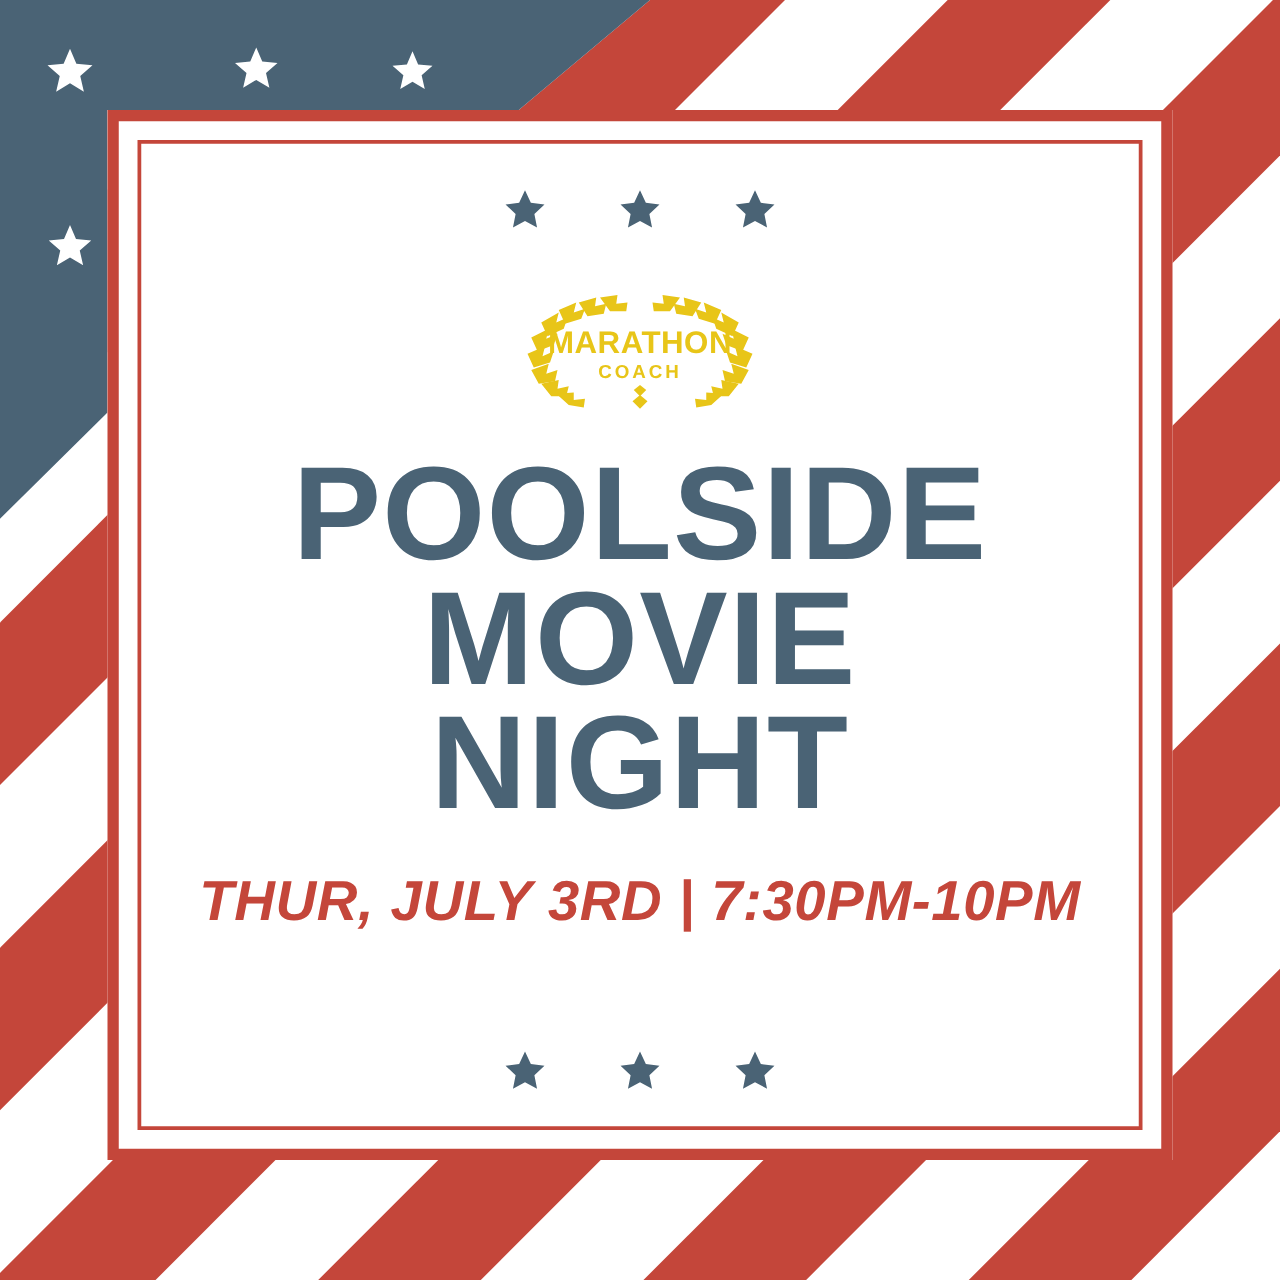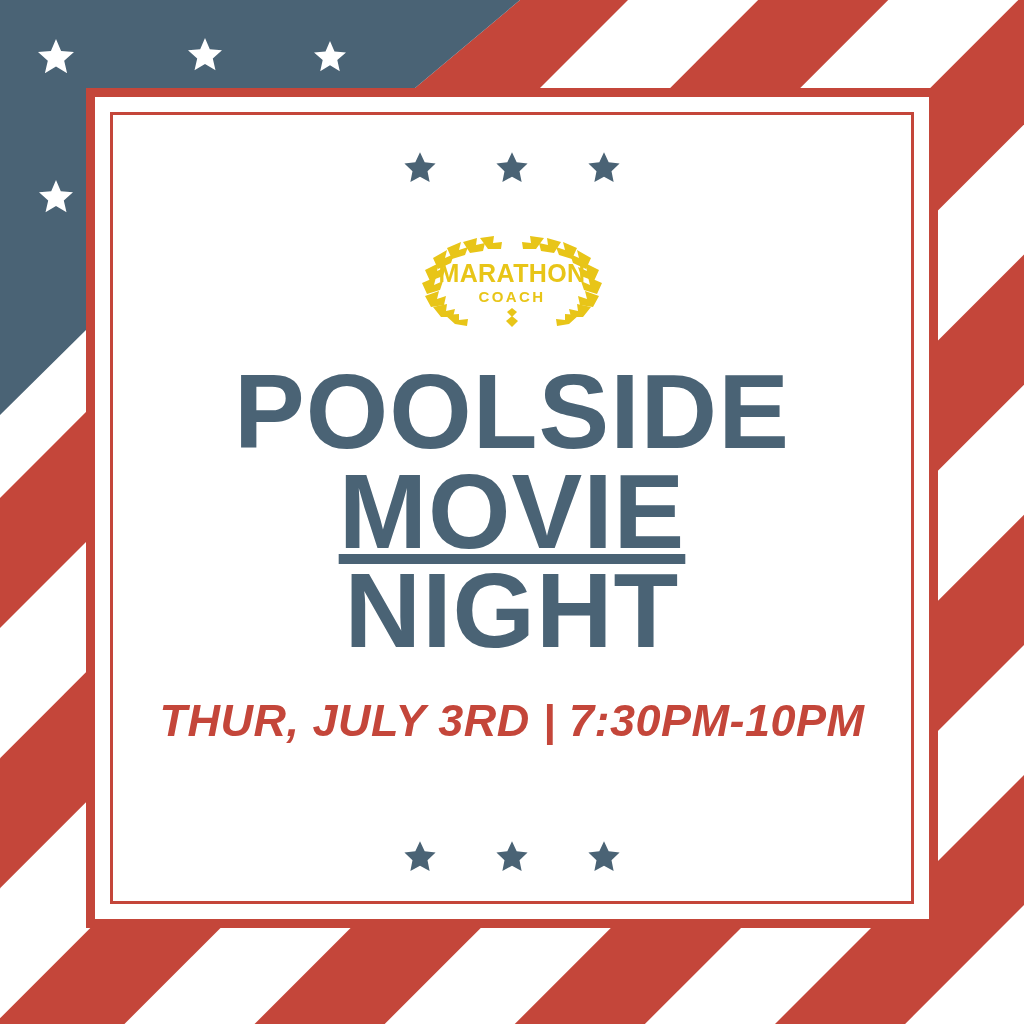--- a/index.html
+++ b/index.html
@@ -60,21 +60,21 @@
   }
   .headline .line {
     display: block;
     color: #4A6375;
     font-weight: 700;
     font-size: 104px;
     letter-spacing: 1px;
     text-transform: uppercase;
   }
   .headline .line.l1 { font-size: 106px; }
-  .headline .line.l2 { font-size: 106px; text-decoration: underline; }
+  .headline .line.l2 { font-size: 106px; }
   .headline .line.l3 { font-size: 106px; }
   .subline {
     margin-top: 34px;
     color: #C4463A;
     font-weight: 700;
     font-size: 45px;
     letter-spacing: 0.5px;
     white-space: nowrap;
     text-transform: uppercase;
     font-style: italic;

